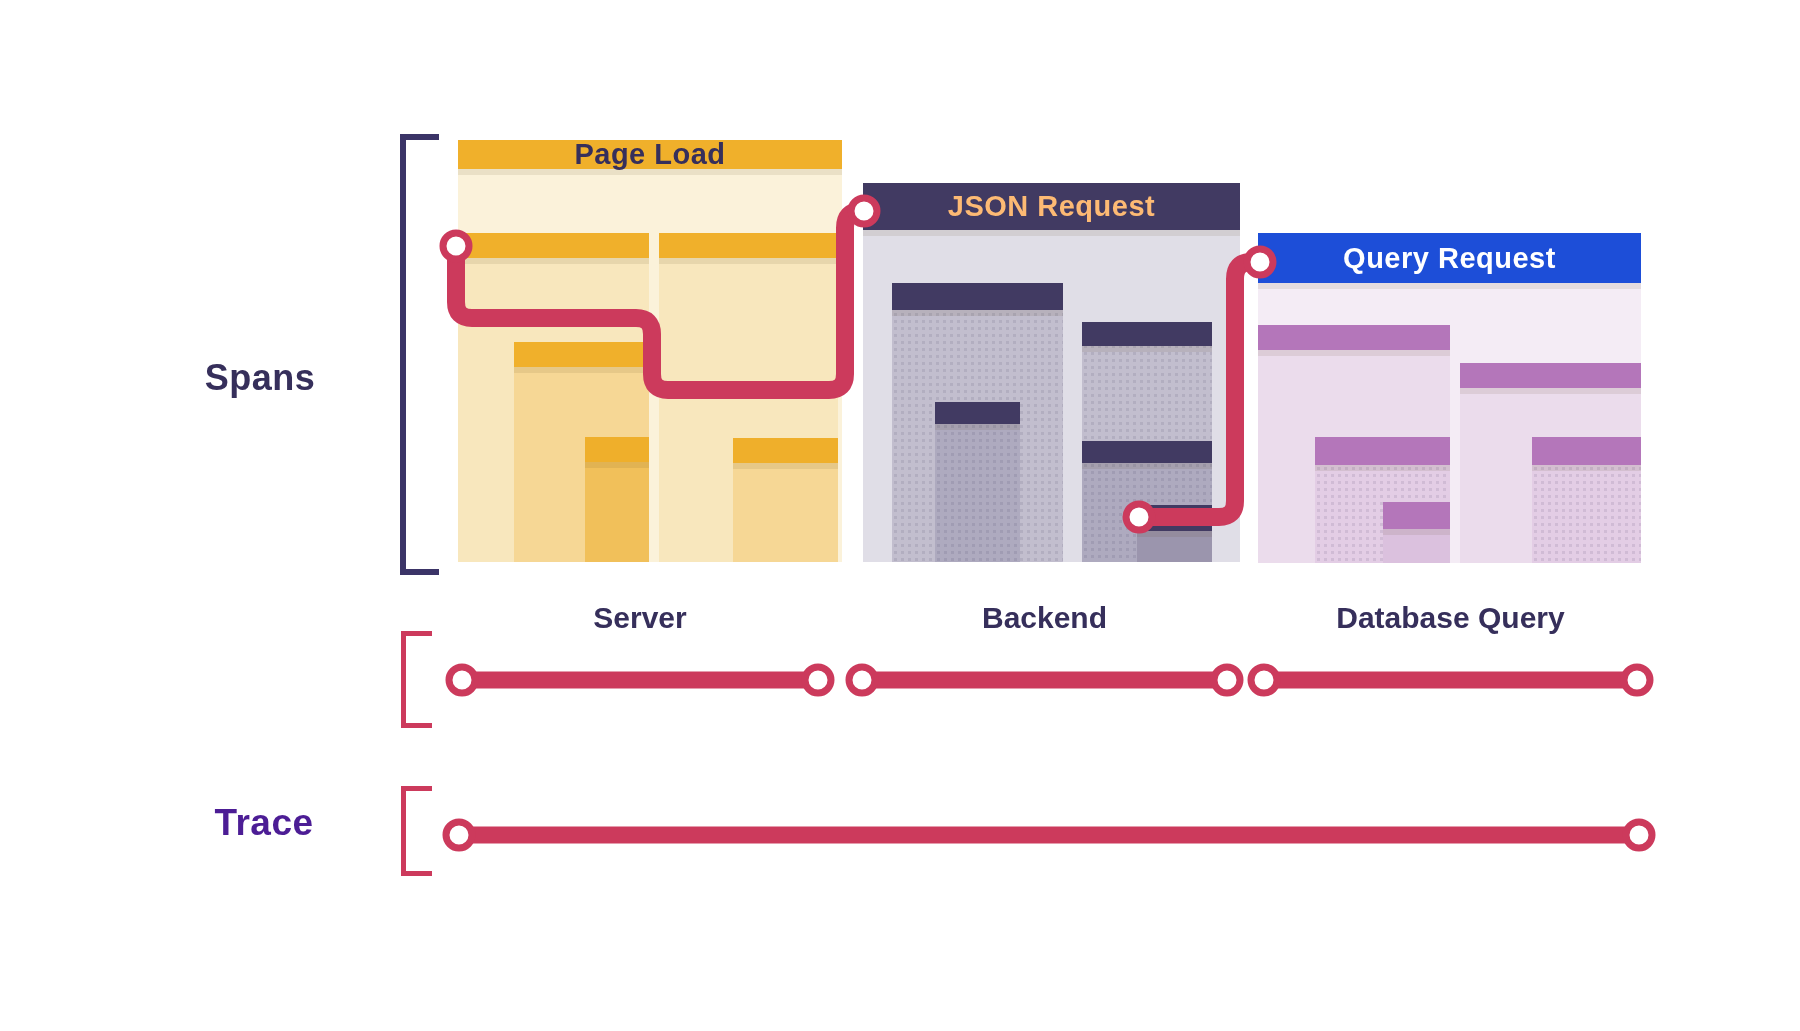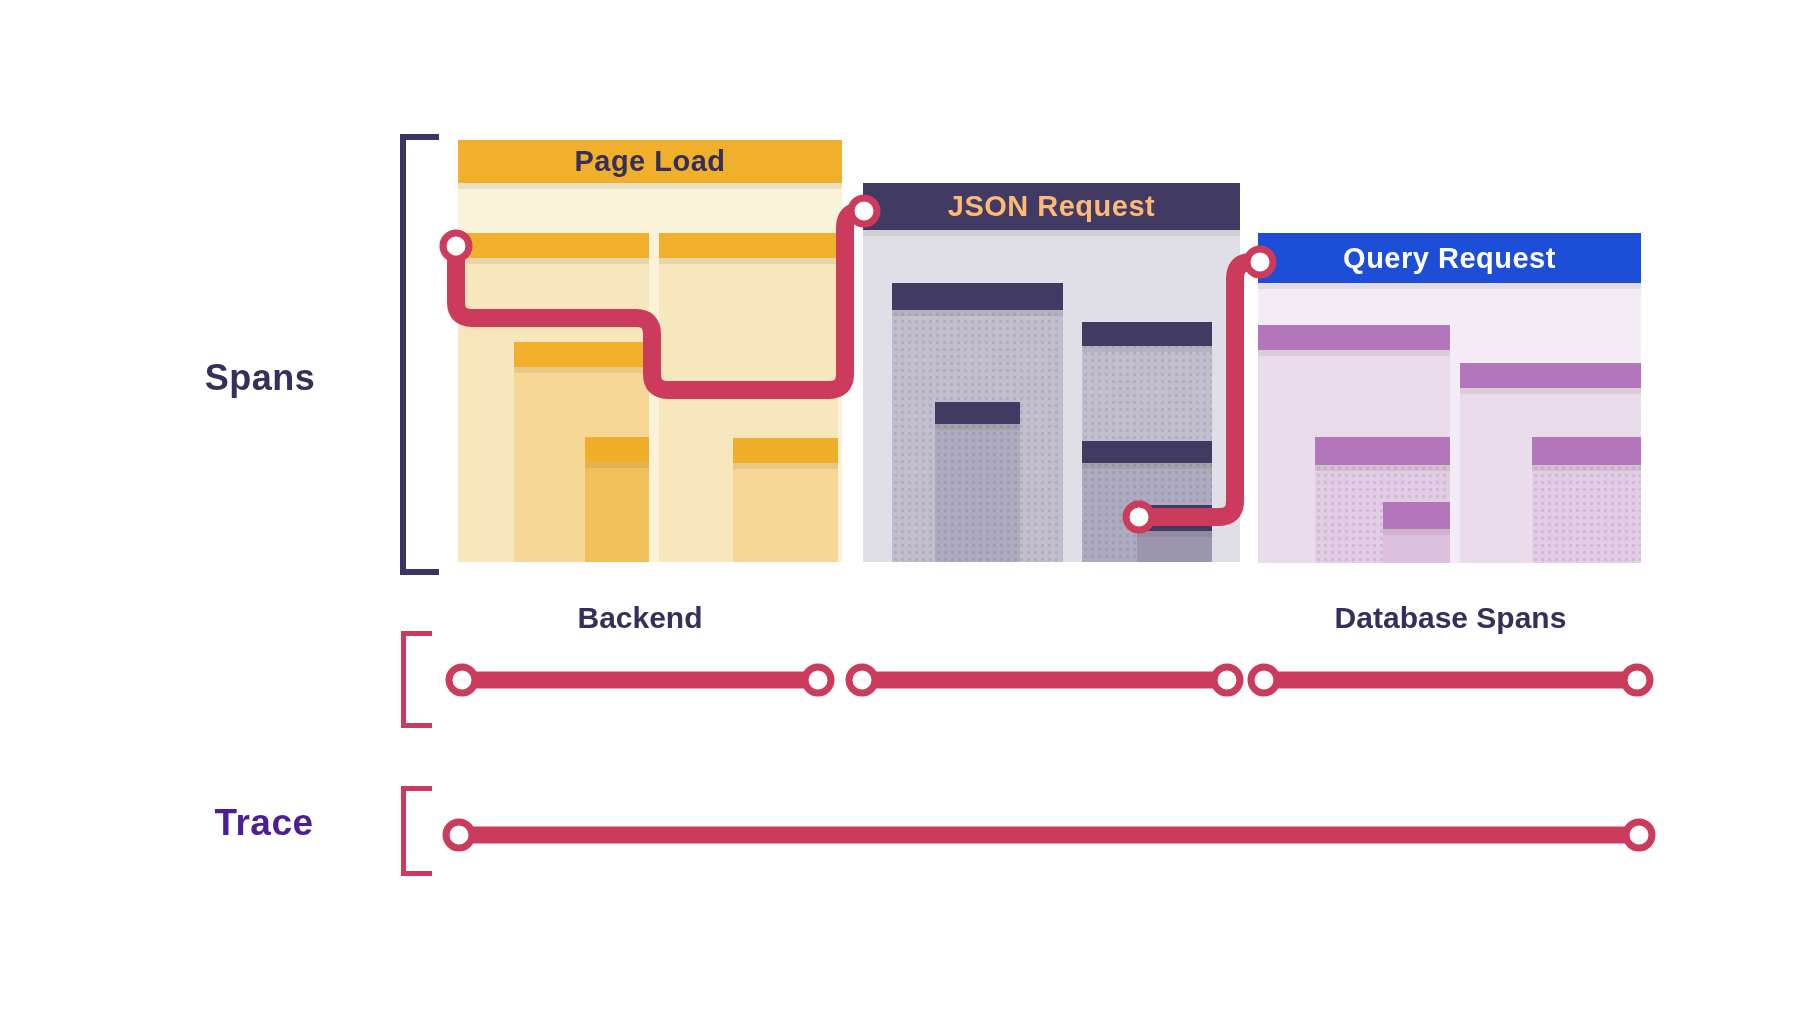--- a/index.html
+++ b/index.html
@@ -84,26 +84,27 @@
 
 <div id="stage">
 
   <div class="row-label spans">Spans</div>
   <div class="row-label trace">Trace</div>
 
   <div class="bracket spans"></div>
   <div class="bracket tx"></div>
   <div class="bracket trc"></div>
 
-  <div class="svc-label browser">Backend</div>
-  <div class="svc-label database">Database Spans</div>
+  <div class="svc-label browser">Server</div>
+  <div class="svc-label backend">Backend</div>
+  <div class="svc-label database">Database Query</div>
 
   <div id="span-blocks">
       <div class="blk" style="left: 458px; top: 140px; width: 384px; height: 422px; background-color: rgb(251, 242, 218);">
-        <div class="blk-hdr" style="height: 43px; background-color: rgb(240, 176, 43);">
+        <div class="blk-hdr" style="height: 29px; background-color: rgb(240, 176, 43);">
           <span style="color: rgb(54, 47, 91);">Page Load</span>
         </div>
       </div>
       <div class="blk" style="left: 458px; top: 233px; width: 191px; height: 329px; background-color: rgb(248, 231, 189);">
         <div class="blk-hdr" style="height: 25px; background-color: rgb(240, 176, 43);"></div>
       </div>
       <div class="blk" style="left: 659px; top: 233px; width: 179px; height: 329px; background-color: rgb(248, 231, 189);">
         <div class="blk-hdr" style="height: 25px; background-color: rgb(240, 176, 43);"></div>
       </div>
       <div class="blk" style="left: 514px; top: 342px; width: 135px; height: 220px; background-color: rgb(246, 215, 149);">

